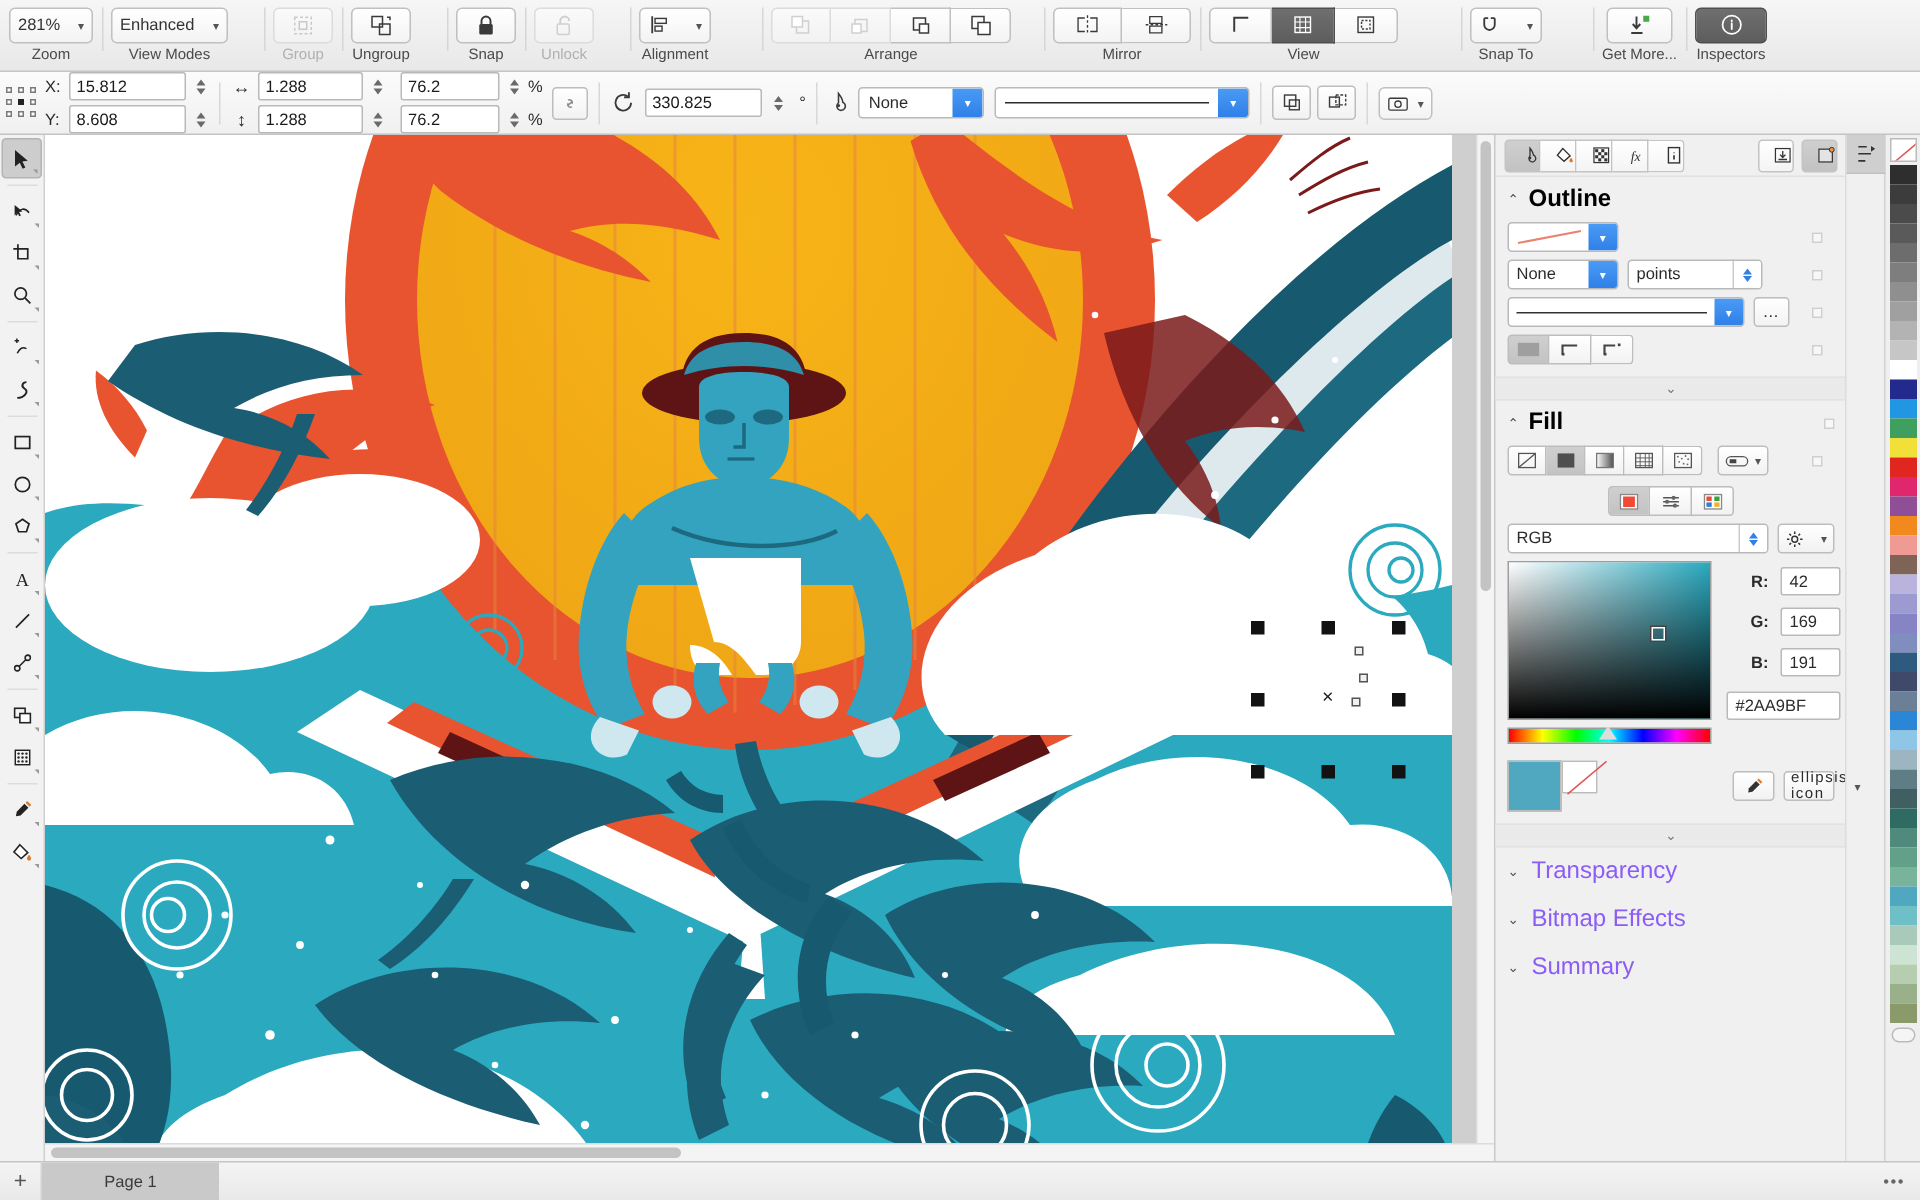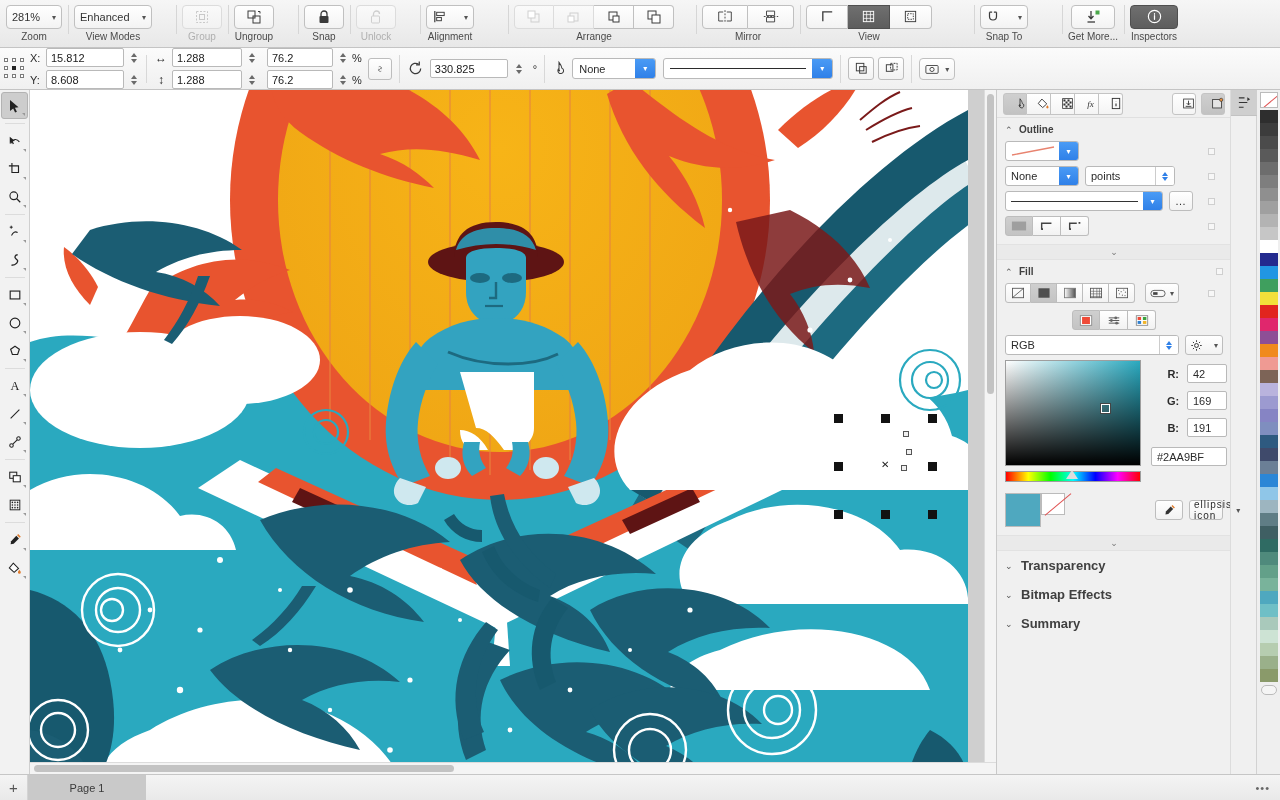--- a/index.html
+++ b/index.html
@@ -146,21 +146,21 @@
     width:24px;height:22px; border:1px solid #c4c4c4; background:linear-gradient(#fff,#f4f4f4);
     display:flex;align-items:center;justify-content:flex-end; border-left-width:0;
   }
   .tabbtn.first{border-left-width:1px;border-radius:3px 0 0 3px;}
   .tabbtn.last{border-radius:0 3px 3px 0;}
   .tabbtn.on{ background:linear-gradient(#cfcfcf,#c2c2c2); }
   .tabbtn.solo{ border-left-width:1px; border-radius:3px; margin-left:5px; }
 
   .sect-head { display:flex; align-items:center; gap:6px; padding:6px 8px 4px 8px; }
   .chev { font-size:9px; color:#555; width:8px; }
-  .sect-title { font-size:10px; font-weight:bold; color:#404040; }
+  .sect-title { font-size:16px; font-weight:bold; color:#000000; }
   .sect-body { padding: 2px 8px 8px 8px; display:flex; flex-direction:column; gap:5px; }
   .rowline { display:flex; align-items:center; gap:6px; }
   .dotbox { width:7px;height:7px;border:1px solid #cfcfcf;background:#f7f7f7; position:absolute; right:8px; }
   .relrow { position:relative; display:flex; align-items:center; gap:6px; padding-right:18px; }
 
   .stroke-pick { display:flex; border:1px solid #b9b9b9; border-radius:3px; overflow:hidden; height:20px; width:74px; background:#fff;}
   .stroke-pick .pv { flex:1; display:flex; align-items:center; justify-content:center; }
   .stroke-pick .arw { width:19px; background:linear-gradient(#4a9bf5,#2f80e8); color:#fff; display:flex;align-items:center;justify-content:center;font-size:8px; }
 
   .dd { display:flex; border:1px solid #b9b9b9; border-radius:3px; overflow:hidden; height:20px; background:#fff; }
@@ -194,21 +194,21 @@
   .rgbrow { display:flex; align-items:center; gap:8px; justify-content:flex-end; }
   .rgbrow .k { font-weight:bold; font-size:11px; width:12px; text-align:right;}
   .rgbrow .fldv { width:40px; height:19px; border:1px solid #b9b9b9; background:#fff; border-radius:2px; display:flex;align-items:center;padding:0 5px;font-size:11px;}
   .hexfld { width:76px; height:19px; border:1px solid #b9b9b9; background:#fff; border-radius:2px; display:flex;align-items:center;padding:0 5px;font-size:11px;}
   .swatch-cur { width:36px;height:34px; background:#4fa8bf; border:1px solid #bbb; }
   .swatch-none { width:24px;height:22px;border:1px solid #bbb;background:#fff; position:relative; }
   .swatch-none::after{content:"";position:absolute;left:-1px;top:50%;width:34px;height:1px;background:#e05353;transform:rotate(-40deg);transform-origin:center;}
 
   .mini-list { display:flex; flex-direction:column; }
   .collapsed-row { display:flex; align-items:center; gap:8px; padding:7px 8px; }
-  .collapsed-row .t { font-size:13px; font-weight:bold; color:#404040; }
+  .collapsed-row .t { font-size:16px; font-weight:normal; color:#8b5cf6; }
 
   
   .palette { width:24px; flex:0 0 24px; background:#efefef; border-left:1px solid #d2d2d2; display:flex;flex-direction:column;align-items:center; padding-top:2px;}
   .pal-none { width:18px;height:16px;background:#fff;border:1px solid #bbb; position:relative; overflow:hidden;}
   .pal-none::after{content:"";position:absolute;left:-2px;top:50%;width:26px;height:1px;background:#e05353;transform:rotate(-40deg);}
   .pal-sw { width:18px; height:13px; }
   .pal-scroll { margin-top:3px; width:16px;height:10px;border:1px solid #bbb;border-radius:5px;background:#f5f5f5;}
 
   
   .rail { position:absolute; right:0; top:0; width:26px; bottom:0; background:#f0f0f0; border-left:1px solid #dcdcdc; }

